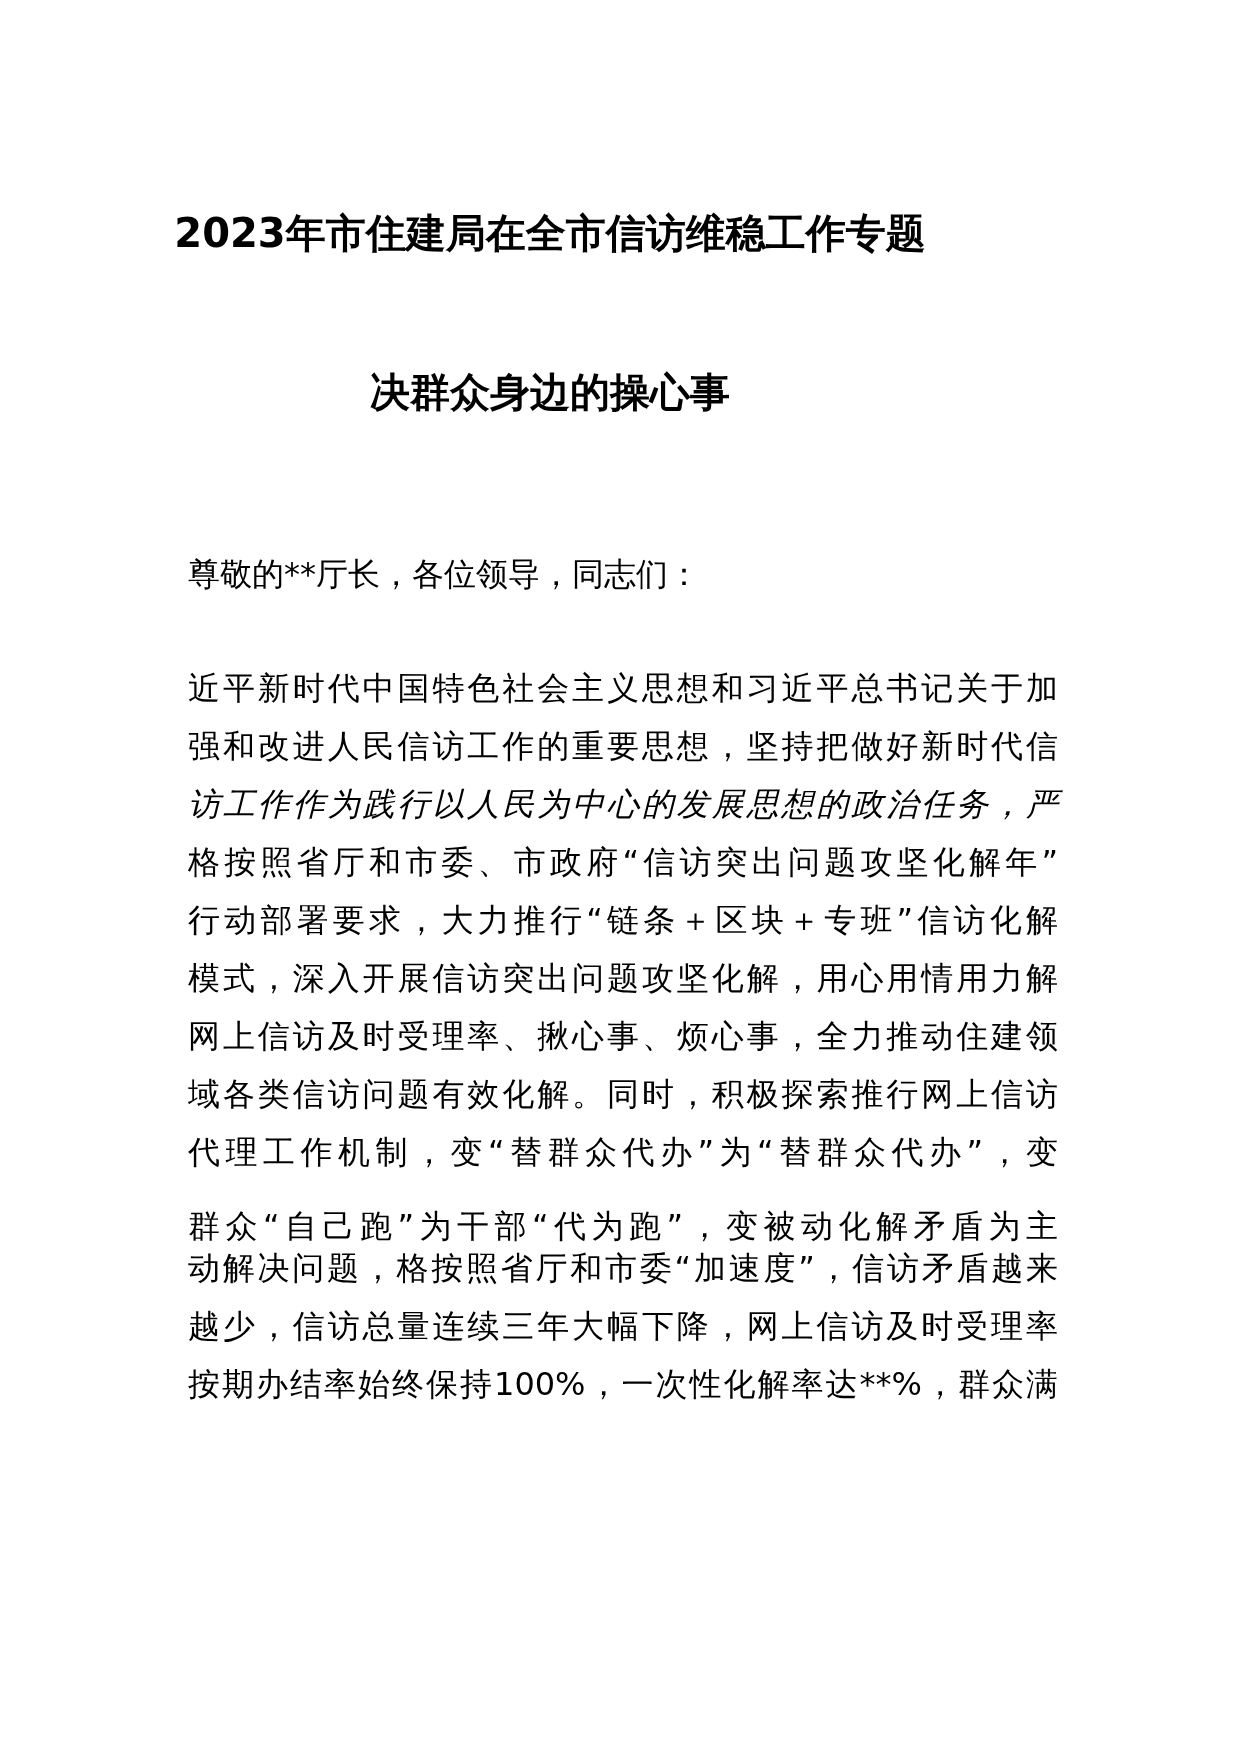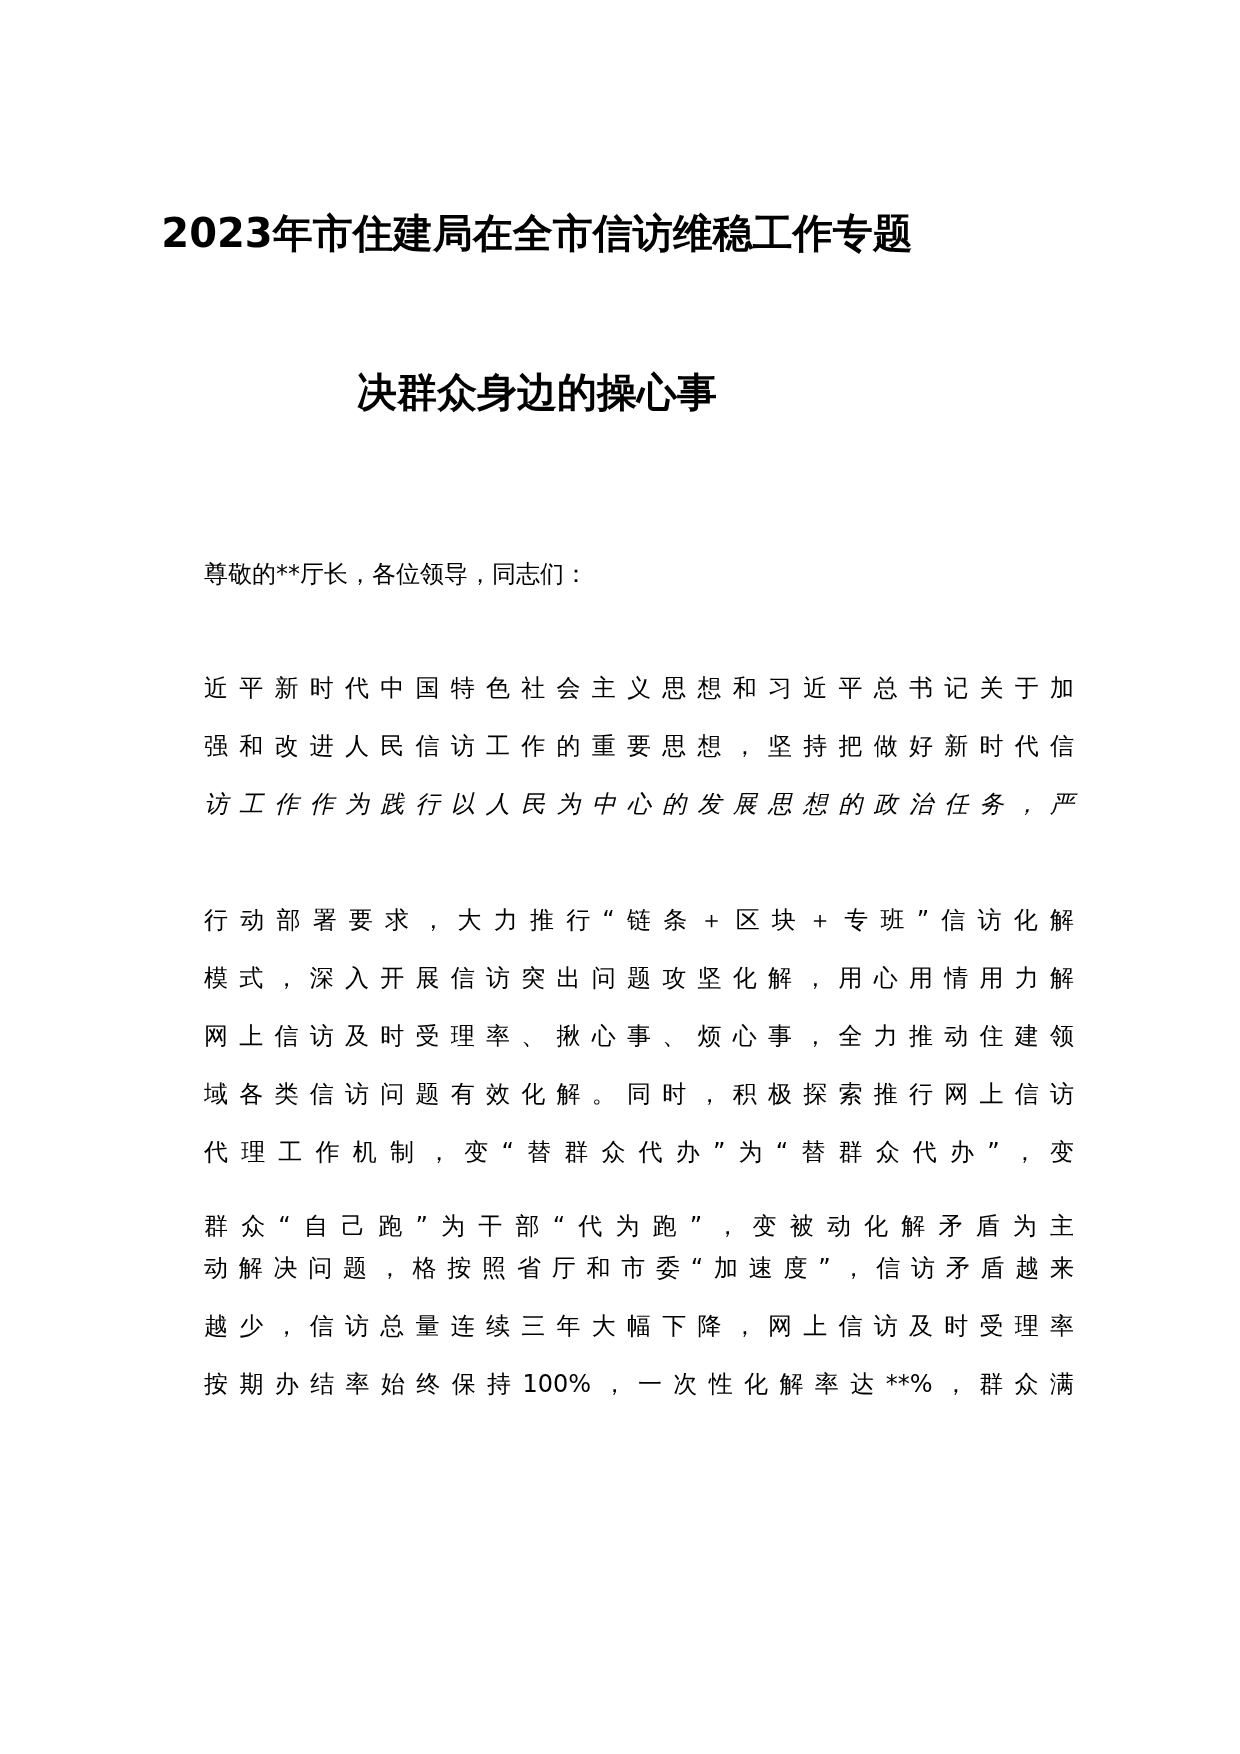--- a/index.html
+++ b/index.html
@@ -17,36 +17,36 @@
     }
     .page {
       position: absolute;
       left: 0; top: 0;
       width: 1240px;
       height: 1754px;
       background: #ffffff;
     }
     .title-line {
       position: absolute;
-      left: 3px;
+      left: 16px;
       width: 1068px;
       text-align: center;
       font-weight: bold;
       font-size: 40px;
       line-height: 50px;
       letter-spacing: 0px;
       white-space: nowrap;
     }
     .title-line.l1 { top: 208px; }
     .title-line.l2 { top: 367px; }
     .body-line {
       position: absolute;
-      left: 204px;
+      left: 188px;
       width: 870px;
-      font-size: 24px;
+      font-size: 32px;
       line-height: 40px;
       white-space: nowrap;
       text-align: justify;
       text-align-last: justify;
       letter-spacing: 0px;
     }
     .body-line.last-short {
       text-align-last: left;
     }
   </style>
@@ -56,20 +56,21 @@
 <div class="page">
 
   <div class="title-line l1">2023年市住建局在全市信访维稳工作专题</div>
   <div class="title-line l2">决群众身边的操心事</div>
 
   <div class="body-line last-short" style="top:554px;">尊敬的**厅长，各位领导，同志们：</div>
 
   <div class="body-line" style="top:668px;">近平新时代中国特色社会主义思想和习近平总书记关于加</div>
   <div class="body-line" style="top:726px;">强和改进人民信访工作的重要思想，坚持把做好新时代信</div>
   <div class="body-line" style="top:784px;font-style:italic;">访工作作为践行以人民为中心的发展思想的政治任务，严</div>
+  <div class="body-line" style="top:842px;">格按照省厅和市委、市政府“信访突出问题攻坚化解年”</div>
   <div class="body-line" style="top:900px;">行动部署要求，大力推行“链条＋区块＋专班”信访化解</div>
   <div class="body-line" style="top:958px;">模式，深入开展信访突出问题攻坚化解，用心用情用力解</div>
   <div class="body-line" style="top:1016px;">网上信访及时受理率、揪心事、烦心事，全力推动住建领</div>
   <div class="body-line" style="top:1074px;">域各类信访问题有效化解。同时，积极探索推行网上信访</div>
   <div class="body-line" style="top:1132px;">代理工作机制，变“替群众代办”为“替群众代办”，变</div>
   <div class="body-line" style="top:1190px;margin-top:16px;">群众“自己跑”为干部“代为跑”，变被动化解矛盾为主</div>
   <div class="body-line" style="top:1248px;">动解决问题，格按照省厅和市委“加速度”，信访矛盾越来</div>
   <div class="body-line" style="top:1306px;">越少，信访总量连续三年大幅下降，网上信访及时受理率</div>
   <div class="body-line" style="top:1364px;">按期办结率始终保持100%，一次性化解率达**%，群众满</div>
 

